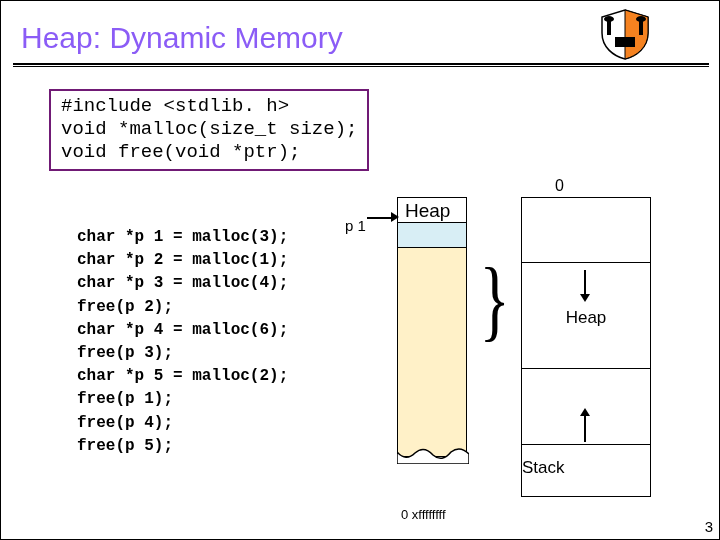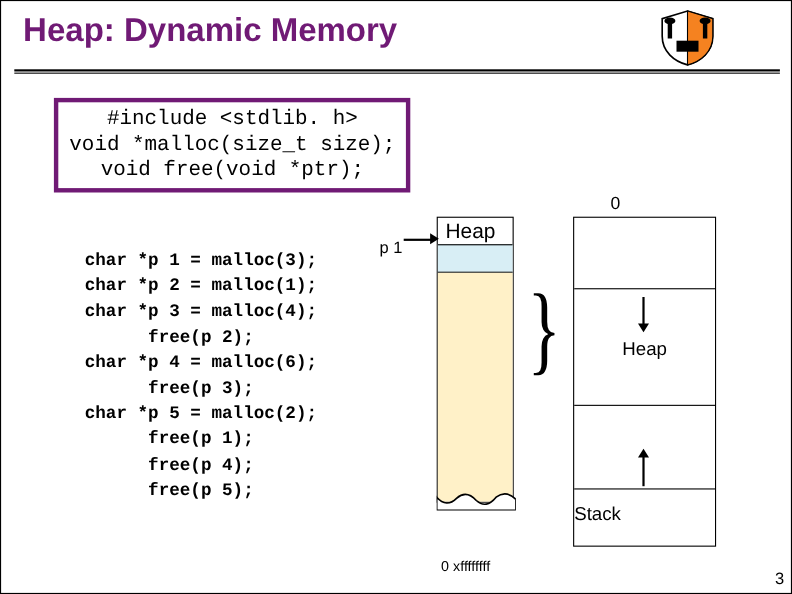--- a/index.html
+++ b/index.html
@@ -14,25 +14,25 @@
     overflow: hidden;
   }
   .slide {
     width: 720px;
     height: 540px;
     position: relative;
     border: 1px solid #000;
   }
   .title {
     position: absolute;
-    top: 10px;
+    top: 20px;
     left: 20px;
     font-size: 30px;
-    font-weight: bold;
-    color: #701a75;
+    font-weight: normal;
+    color: #8b5cf6;
   }
   .title-underline {
     position: absolute;
     top: 62px;
     left: 12px;
     width: 696px;
     height: 4px;
     border-top: 2px solid #000;
     border-bottom: 1px solid #000;
   }
@@ -40,38 +40,36 @@
     position: absolute;
     top: 6px;
     right: 62px;
     width: 64px;
     height: 54px;
   }
   .proto-box {
     position: absolute;
     top: 88px;
     left: 48px;
-    border: 4px solid #701a75;
+    border: 2px solid #701a75;
     padding: 4px 10px 6px 10px;
     font-family: "Courier New", Courier, monospace;
     font-size: 19px;
     line-height: 1.2;
     white-space: pre;
-    text-align: center;
   }
   .code-block {
     position: absolute;
     top: 225px;
     left: 76px;
     font-family: "Courier New", Courier, monospace;
     font-size: 16px;
     font-weight: bold;
     line-height: 1.45;
     white-space: pre;
-    text-align: center;
   }
   .zero-label {
     position: absolute;
     top: 176px;
     left: 554px;
     font-size: 16px;
     font-family: Arial, sans-serif;
   }
   .heap-label {
     position: absolute;

